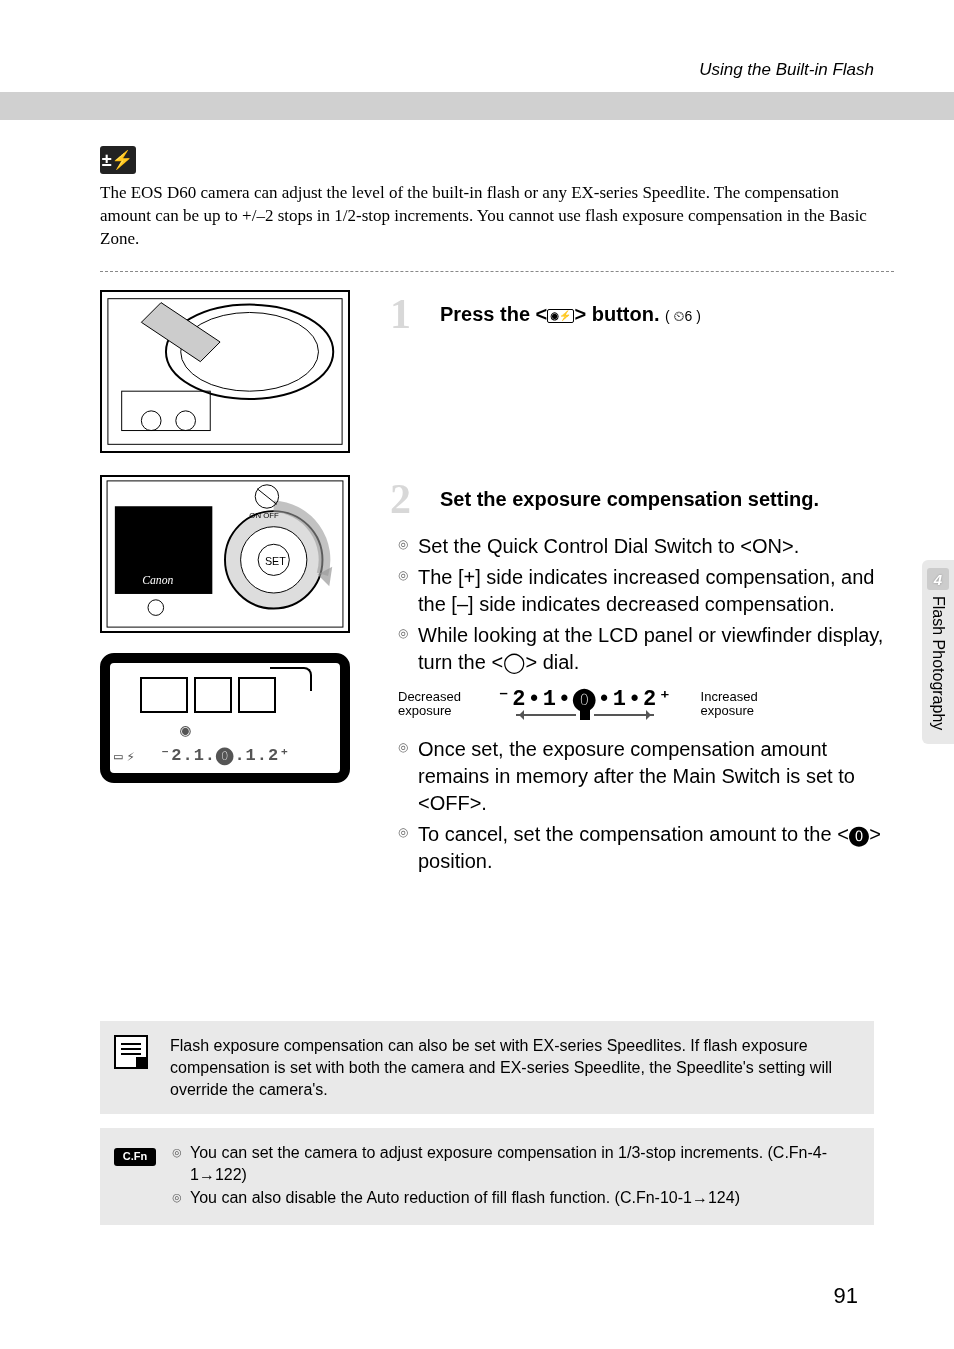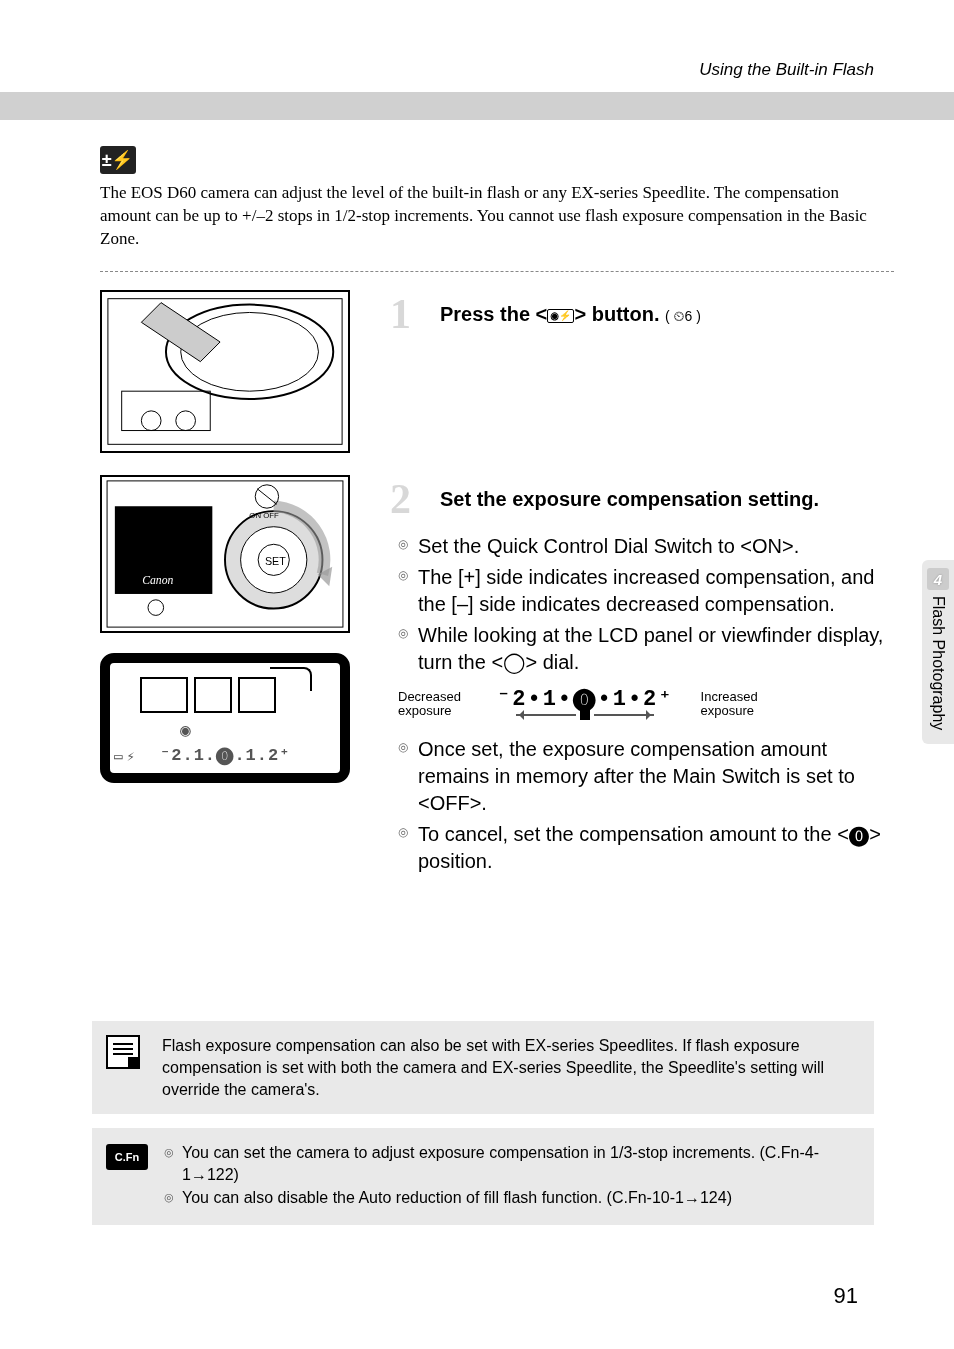--- a/index.html
+++ b/index.html
@@ -202,21 +202,21 @@
     color: #fff;
     text-shadow: 0 0 2px #888;
   }
   .tab-text {
     writing-mode: vertical-rl;
     font-size: 16px;
   }
 
   .footer-notes {
     position: absolute;
-    left: 92px;
+    left: 100px;
     right: 80px;
     bottom: 110px;
   }
   .note-block {
     background: #e9e9e9;
     padding: 14px 16px 14px 70px;
     position: relative;
     font-size: 16px;
     line-height: 1.35;
     margin-bottom: 14px;
@@ -233,21 +233,21 @@
     background: #fff;
   }
   .note-text-icon::before {
     content:""; position:absolute; left:5px; right:5px; top:6px; height:2px; background:#000; box-shadow: 0 5px 0 #000, 0 10px 0 #000;
   }
   .note-text-icon::after {
     content:""; position:absolute; bottom:-2px; right:-2px; width:12px; height:12px; background:#000;
   }
   .cfn-badge {
     display:inline-flex; align-items:center; justify-content:center;
-    width: 42px; height: 26px;
+    width: 42px; height: 18px;
     background:#000; color:#fff; font-size:11px; font-weight:bold; border-radius:3px;
   }
   .note-block ul { list-style:none; padding-left: 4px; }
   .note-block li { position:relative; padding-left:16px; margin-bottom:2px;}
   .note-block li::before { content:"◎"; position:absolute; left:-2px; top:3px; font-size:11px; color:#555;}
   .page-num {
     position: absolute;
     right: 96px;
     bottom: 40px;
     font-size: 22px;

